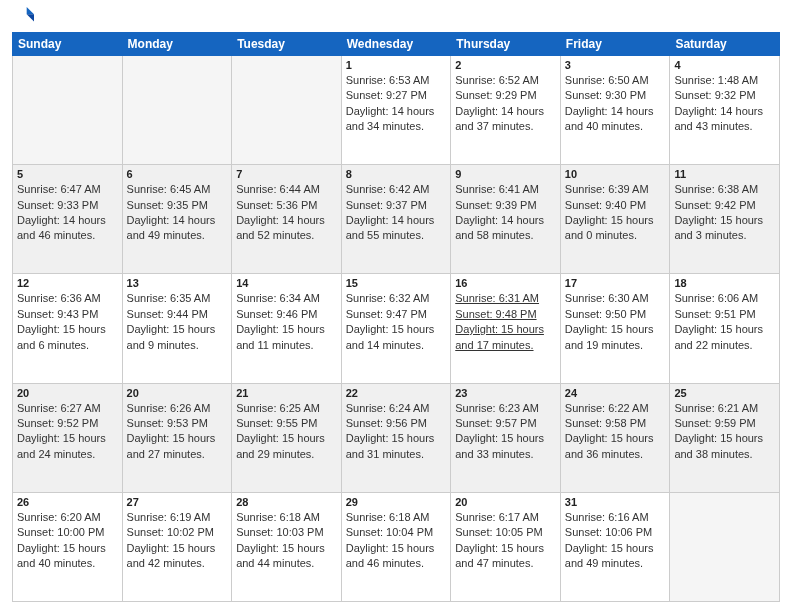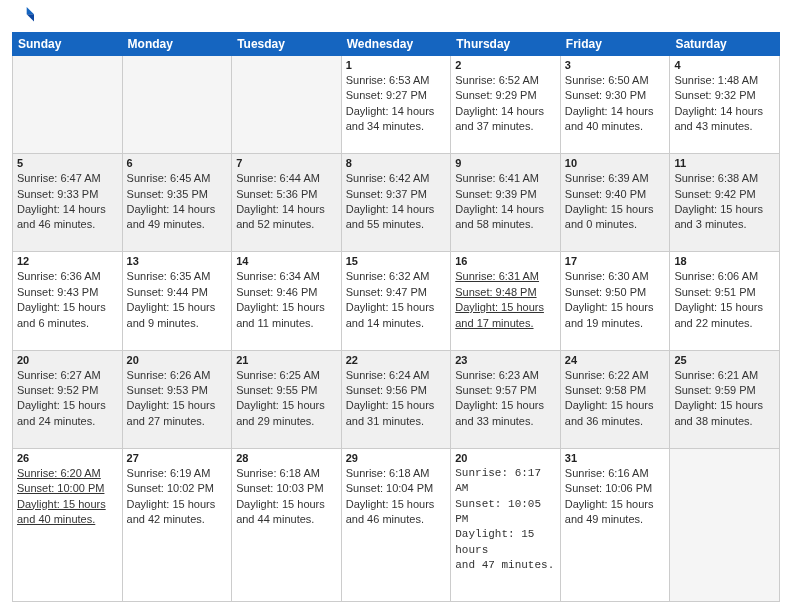--- a/index.html
+++ b/index.html
@@ -309,21 +309,21 @@
             <span class="day-number">25</span>
             <div class="day-detail" style="white-space: pre-line;">Sunrise: 6:21 AM
 Sunset: 9:59 PM
 Daylight: 15 hours
 and 38 minutes.</div>
           </td>
         </tr>
         <tr>
           <td>
             <span class="day-number">26</span>
-            <div class="day-detail" style="white-space: pre-line; text-decoration: underline;">Sunrise: 6:20 AM
+            <div class="day-detail" style="white-space: pre-line;">Sunrise: 6:20 AM
 Sunset: 10:00 PM
 Daylight: 15 hours
 and 40 minutes.</div>
           </td>
           <td>
             <span class="day-number">27</span>
             <div class="day-detail" style="white-space: pre-line;">Sunrise: 6:19 AM
 Sunset: 10:02 PM
 Daylight: 15 hours
 and 42 minutes.</div>
@@ -337,21 +337,21 @@
           </td>
           <td>
             <span class="day-number">29</span>
             <div class="day-detail" style="white-space: pre-line;">Sunrise: 6:18 AM
 Sunset: 10:04 PM
 Daylight: 15 hours
 and 46 minutes.</div>
           </td>
           <td>
             <span class="day-number">20</span>
-            <div class="day-detail" style="white-space: pre-line; font-family: Liberation Mono, monospace;">Sunrise: 6:17 AM
+            <div class="day-detail" style="white-space: pre-line;">Sunrise: 6:17 AM
 Sunset: 10:05 PM
 Daylight: 15 hours
 and 47 minutes.</div>
           </td>
           <td>
             <span class="day-number">31</span>
             <div class="day-detail" style="white-space: pre-line;">Sunrise: 6:16 AM
 Sunset: 10:06 PM
 Daylight: 15 hours
 and 49 minutes.</div>

